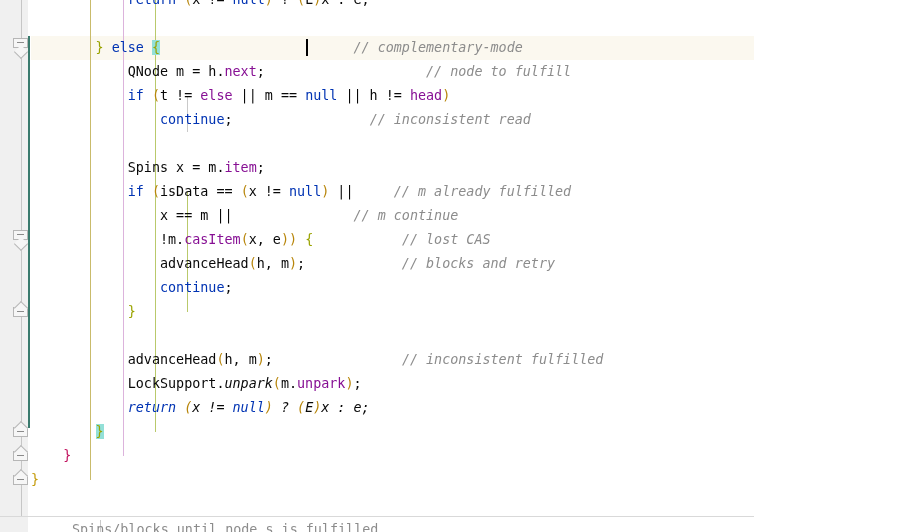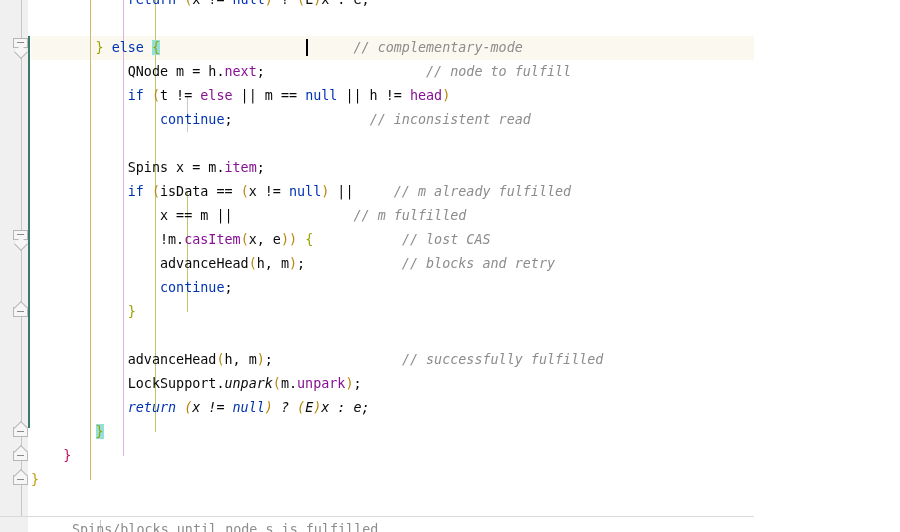--- a/index.html
+++ b/index.html
@@ -117,26 +117,26 @@
         <div class="iguide" style="left: 156px; top: 192px; height: 120px; background: rgb(185, 201, 107);"></div>
       </div>
     <div id="lines">
         <div class="line" style="top: -12px;"><span class="pl">            </span><span class="kw">return</span><span class="pl"> </span><span class="par">(</span><span class="pl">x != </span><span class="kw">null</span><span class="par">)</span><span class="pl"> ? </span><span class="par">(</span><span class="pl">E</span><span class="par">)</span><span class="pl">x : e;</span></div>
         <div class="line" style="top: 36px;"><span class="pl">        </span><span class="brc">}</span><span class="pl"> </span><span class="kw">else</span><span class="pl"> </span><span class="brc hl">{</span><span class="pl">                        </span><span class="cm">// complementary-mode</span></div>
         <div class="line" style="top: 60px; text-align: center;"><span class="pl">            QNode m = h.</span><span class="fld">next</span><span class="pl">;</span><span class="pl">                    </span><span class="cm">// node to fulfill</span></div>
         <div class="line" style="top: 84px;"><span class="pl">            </span><span class="kw">if</span><span class="pl"> </span><span class="par">(</span><span class="pl">t != </span><span class="fld">else</span><span class="pl"> || m == </span><span class="kw">null</span><span class="pl"> || h != </span><span class="fld">head</span><span class="par">)</span></div>
         <div class="line" style="top: 108px;"><span class="pl">                </span><span class="kw">continue</span><span class="pl">;</span><span class="pl">                 </span><span class="cm">// inconsistent read</span></div>
         <div class="line" style="top: 156px;"><span class="pl">            Spins x = m.</span><span class="fld">item</span><span class="pl">;</span></div>
         <div class="line" style="top: 180px;"><span class="pl">            </span><span class="kw">if</span><span class="pl"> </span><span class="par">(</span><span class="pl">isData == </span><span class="par">(</span><span class="pl">x != </span><span class="kw">null</span><span class="par">)</span><span class="pl"> ||</span><span class="pl">     </span><span class="cm">// m already fulfilled</span></div>
-        <div class="line" style="top: 204px;"><span class="pl">                x == m ||</span><span class="pl">               </span><span class="cm">// m fulfilled</span></div>
+        <div class="line" style="top: 204px;"><span class="pl">                x == m ||</span><span class="pl">               </span><span class="cm">// m continue</span></div>
         <div class="line" style="top: 228px;"><span class="pl">                !m.</span><span class="fld">casItem</span><span class="par">(</span><span class="pl">x, e</span><span class="par">)</span><span class="par">)</span><span class="pl"> </span><span class="brc">{</span><span class="pl">           </span><span class="cm">// lost CAS</span></div>
         <div class="line" style="top: 252px;"><span class="pl">                advanceHead</span><span class="par">(</span><span class="pl">h, m</span><span class="par">)</span><span class="pl">;</span><span class="pl">            </span><span class="cm">// blocks and retry</span></div>
         <div class="line" style="top: 276px;"><span class="pl">                </span><span class="kw">continue</span><span class="pl">;</span></div>
         <div class="line" style="top: 300px;"><span class="pl">            </span><span class="brc">}</span></div>
-        <div class="line" style="top: 348px;"><span class="pl">            advanceHead</span><span class="par">(</span><span class="pl">h, m</span><span class="par">)</span><span class="pl">;</span><span class="pl">                </span><span class="cm">// successfully fulfilled</span></div>
+        <div class="line" style="top: 348px;"><span class="pl">            advanceHead</span><span class="par">(</span><span class="pl">h, m</span><span class="par">)</span><span class="pl">;</span><span class="pl">                </span><span class="cm">// inconsistent fulfilled</span></div>
         <div class="line" style="top: 372px;"><span class="pl">            LockSupport.</span><span class="stat">unpark</span><span class="par">(</span><span class="pl">m.</span><span class="fld">unpark</span><span class="par">)</span><span class="pl">;</span></div>
         <div class="line" style="top: 396px; font-style: italic;"><span class="pl">            </span><span class="kw">return</span><span class="pl"> </span><span class="par">(</span><span class="pl">x != </span><span class="kw">null</span><span class="par">)</span><span class="pl"> ? </span><span class="par">(</span><span class="pl">E</span><span class="par">)</span><span class="pl">x : e;</span></div>
         <div class="line" style="top: 420px;"><span class="pl">        </span><span class="brc hl">}</span></div>
         <div class="line" style="top: 444px;"><span class="pl">    </span><span class="brc-m">}</span></div>
         <div class="line" style="top: 468px;"><span class="pl"></span><span class="brc-o">}</span></div>
       </div>
     <div class="caret" id="caret" style="left: 275px; top: 39px;"></div>
   </div>
 
   <div class="sep" id="sep" style="top: 516px;"></div>

